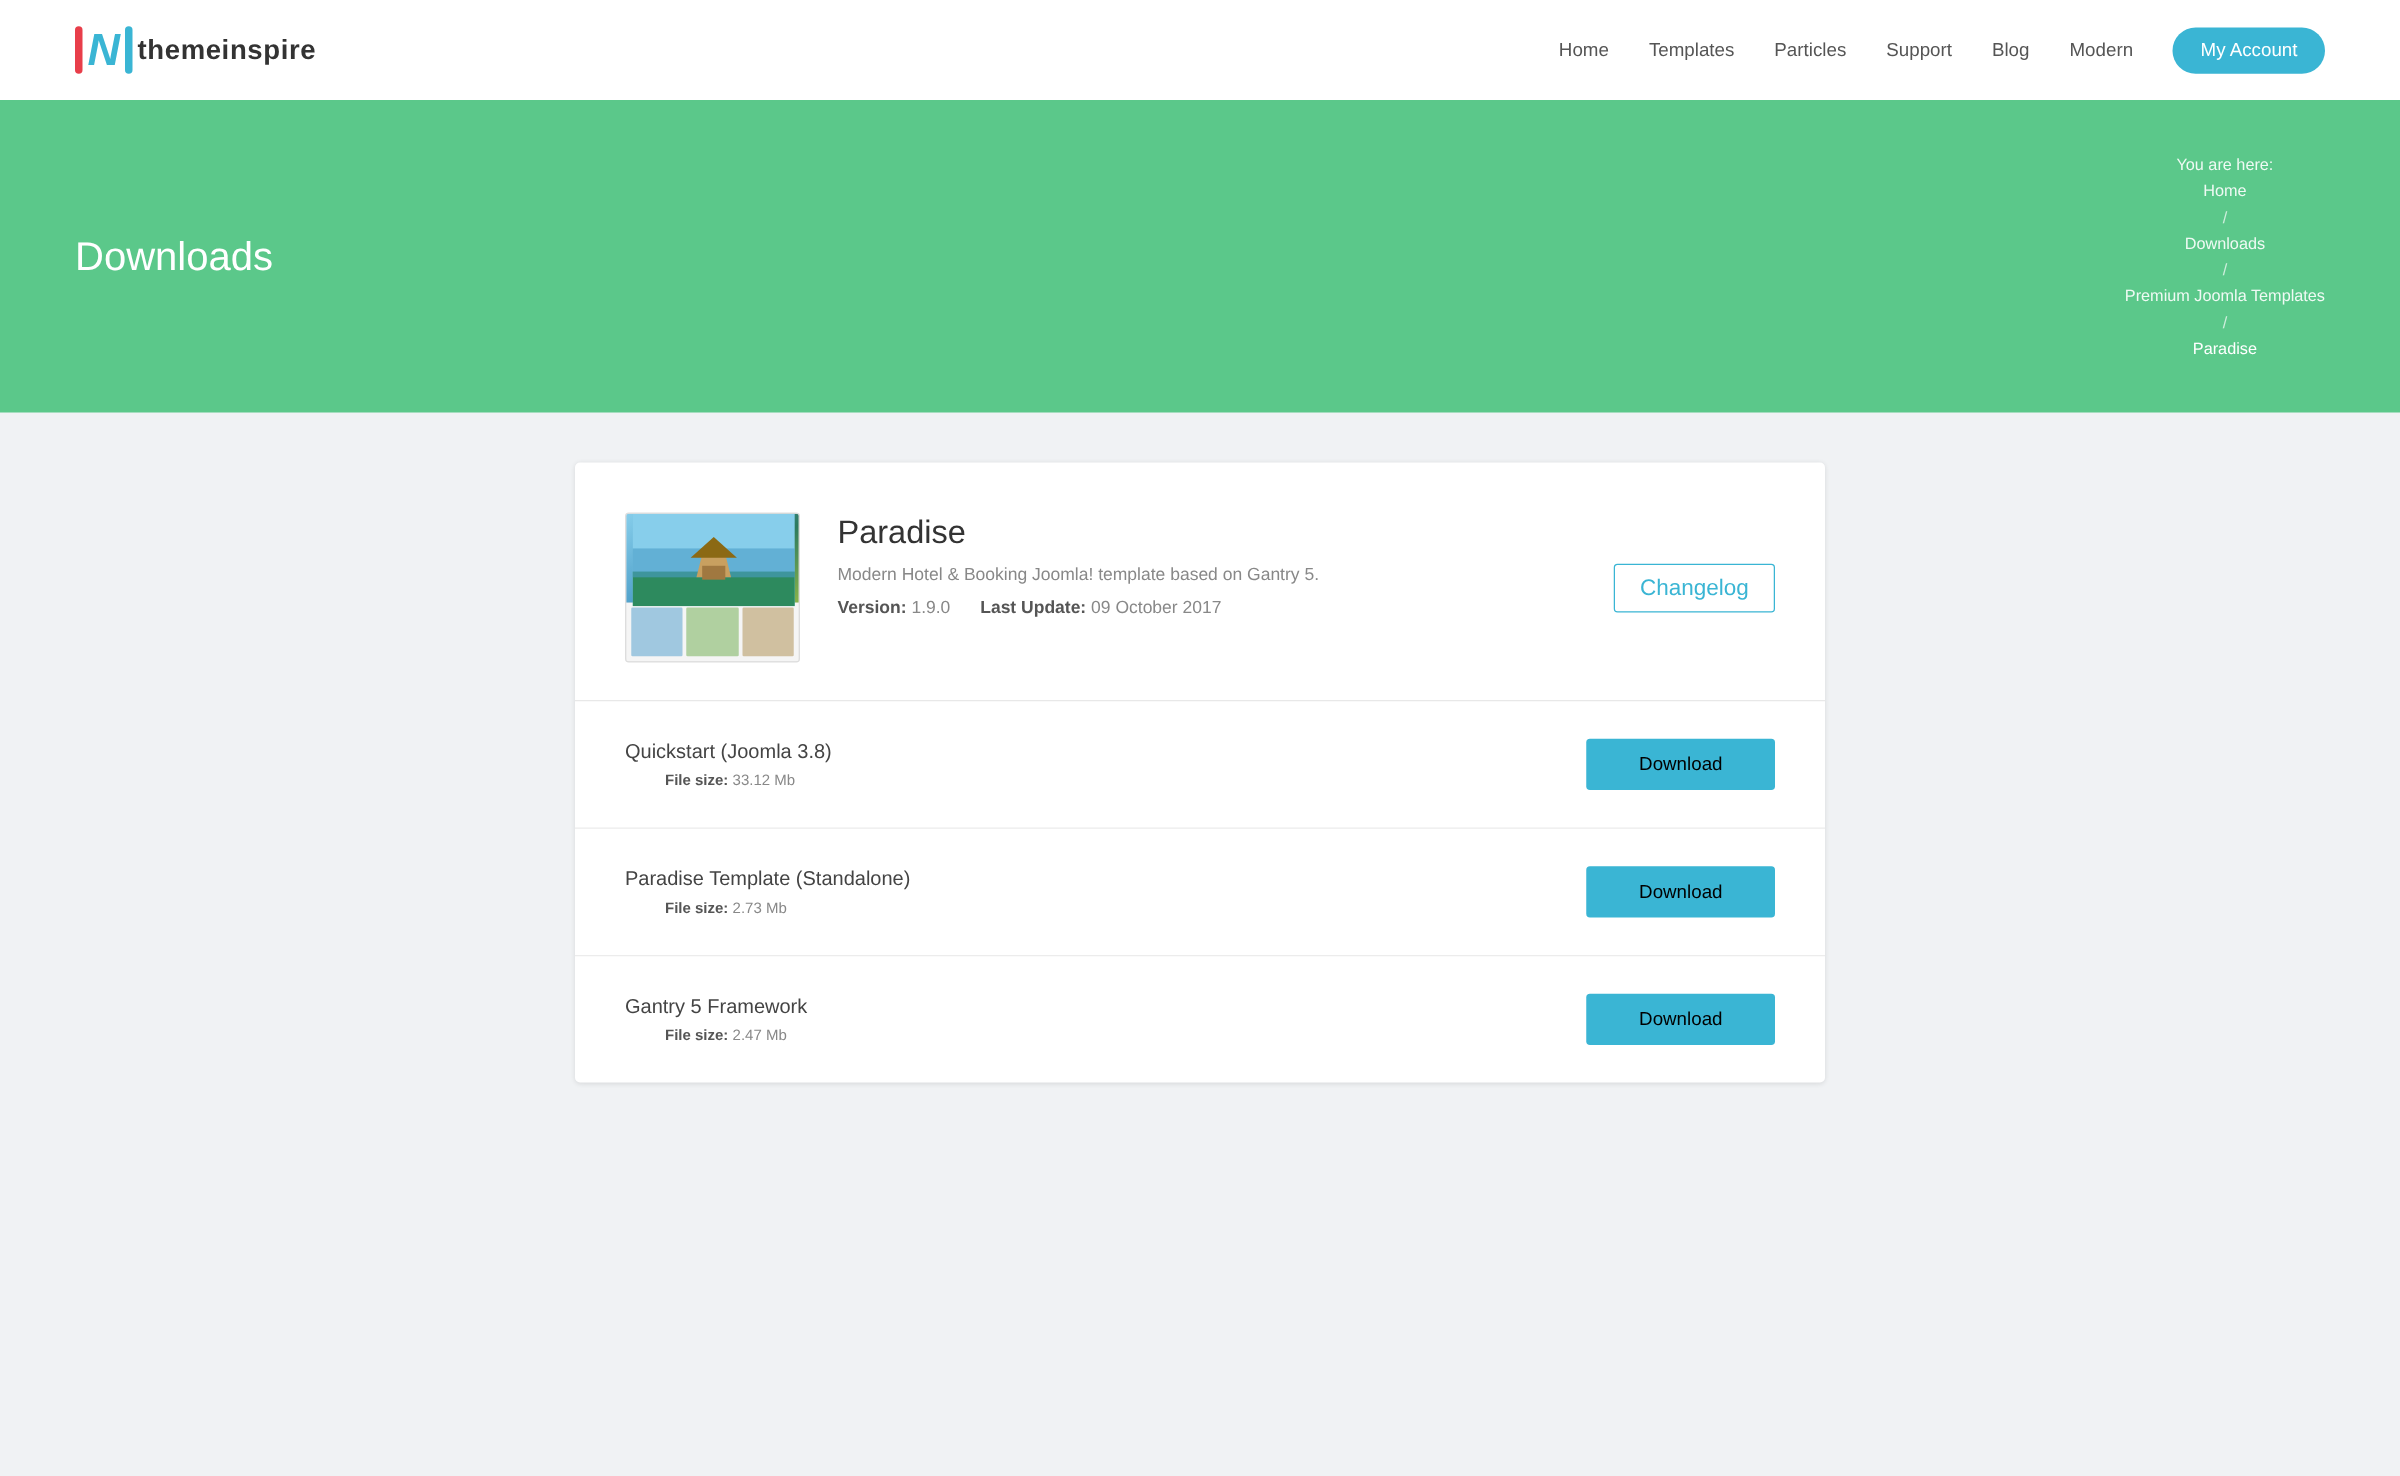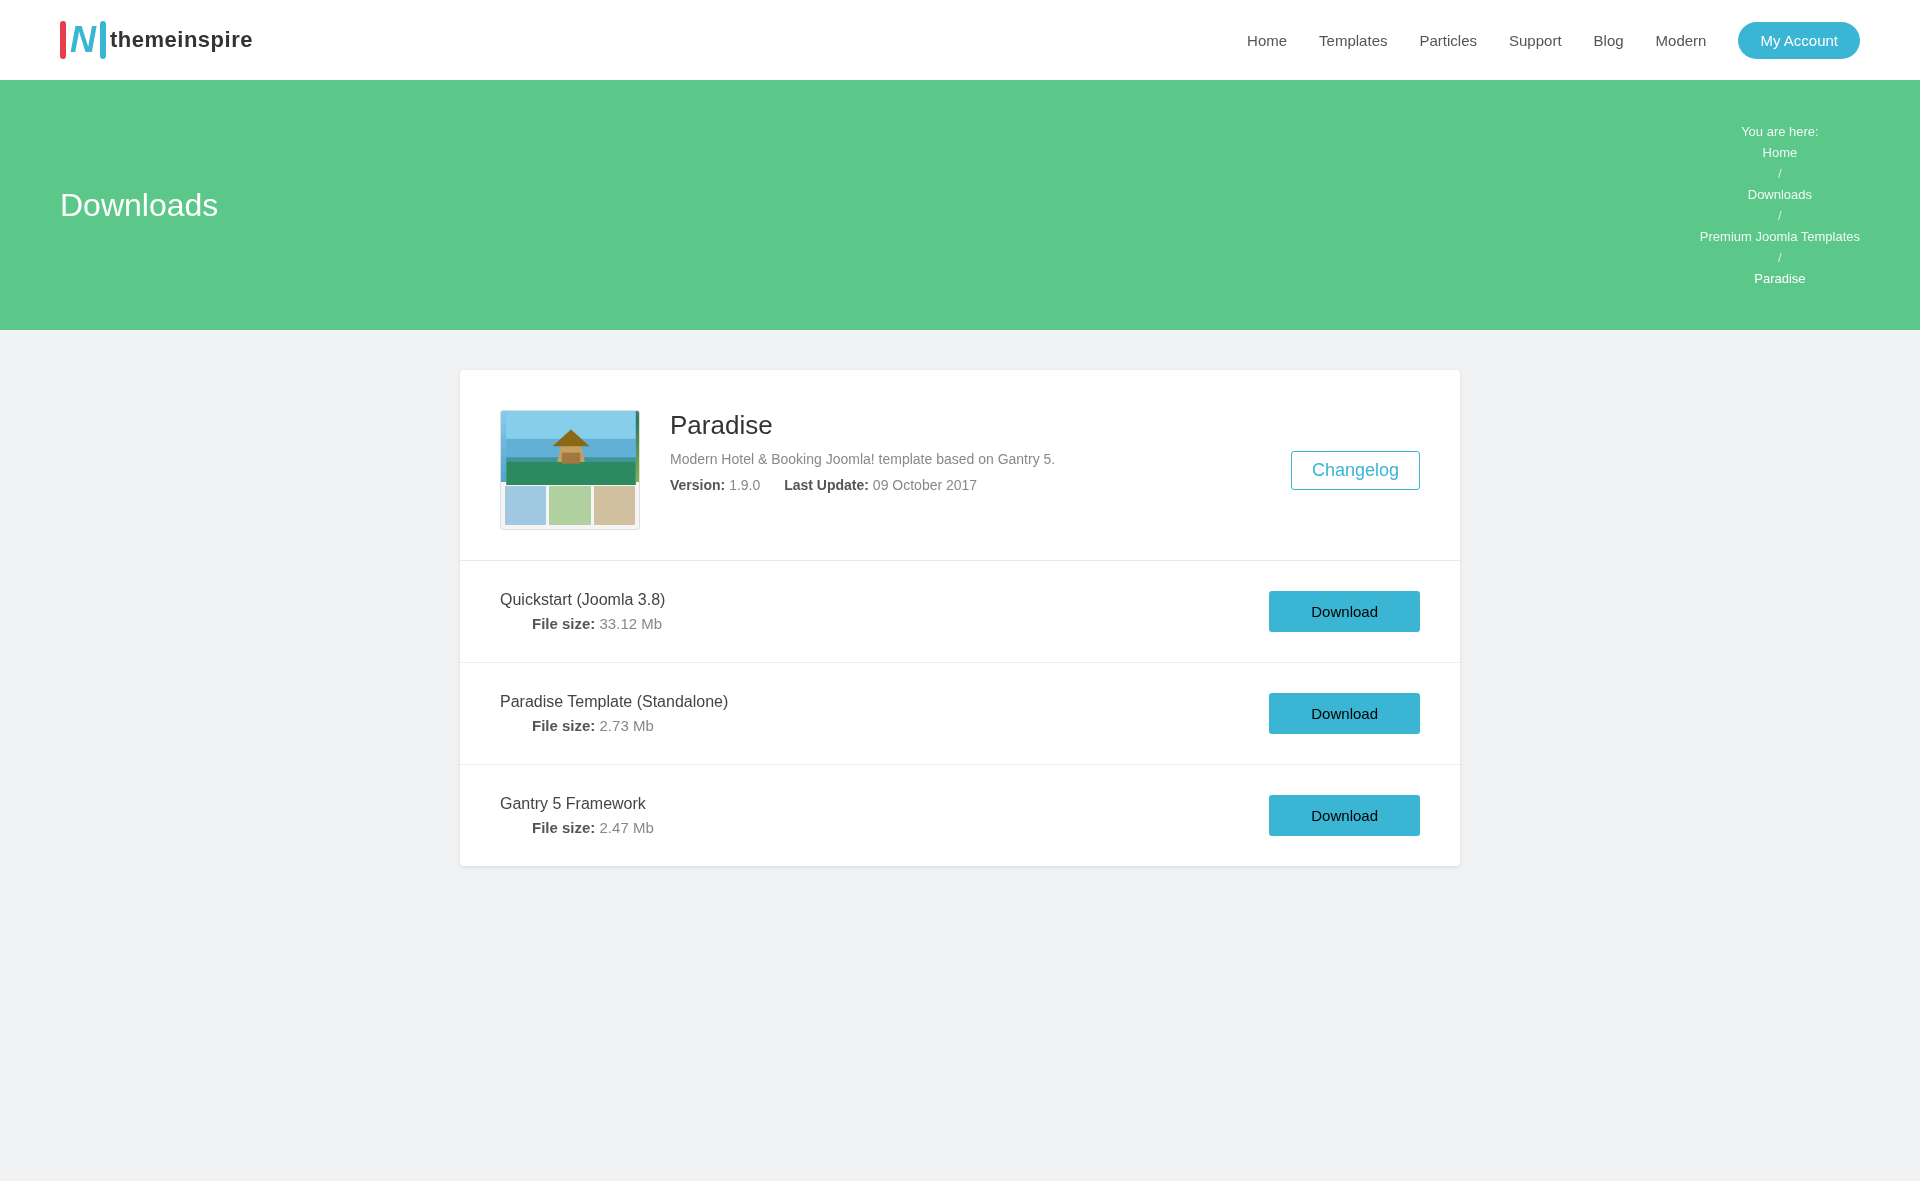--- a/index.html
+++ b/index.html
@@ -210,21 +210,21 @@
       border-bottom: none;
     }
     .download-info {}
     .download-name {
       font-size: 16px;
       font-weight: 400;
       color: #444;
       margin-bottom: 6px;
     }
     .download-filesize {
-      font-size: 15px;
+      font-size: 12px;
       color: #888;
       padding-left: 32px;
     }
     .download-filesize strong {
       color: #555;
     }
     .download-btn {
       background: #3ab5d4;
       border: none;
       color: #000000;

